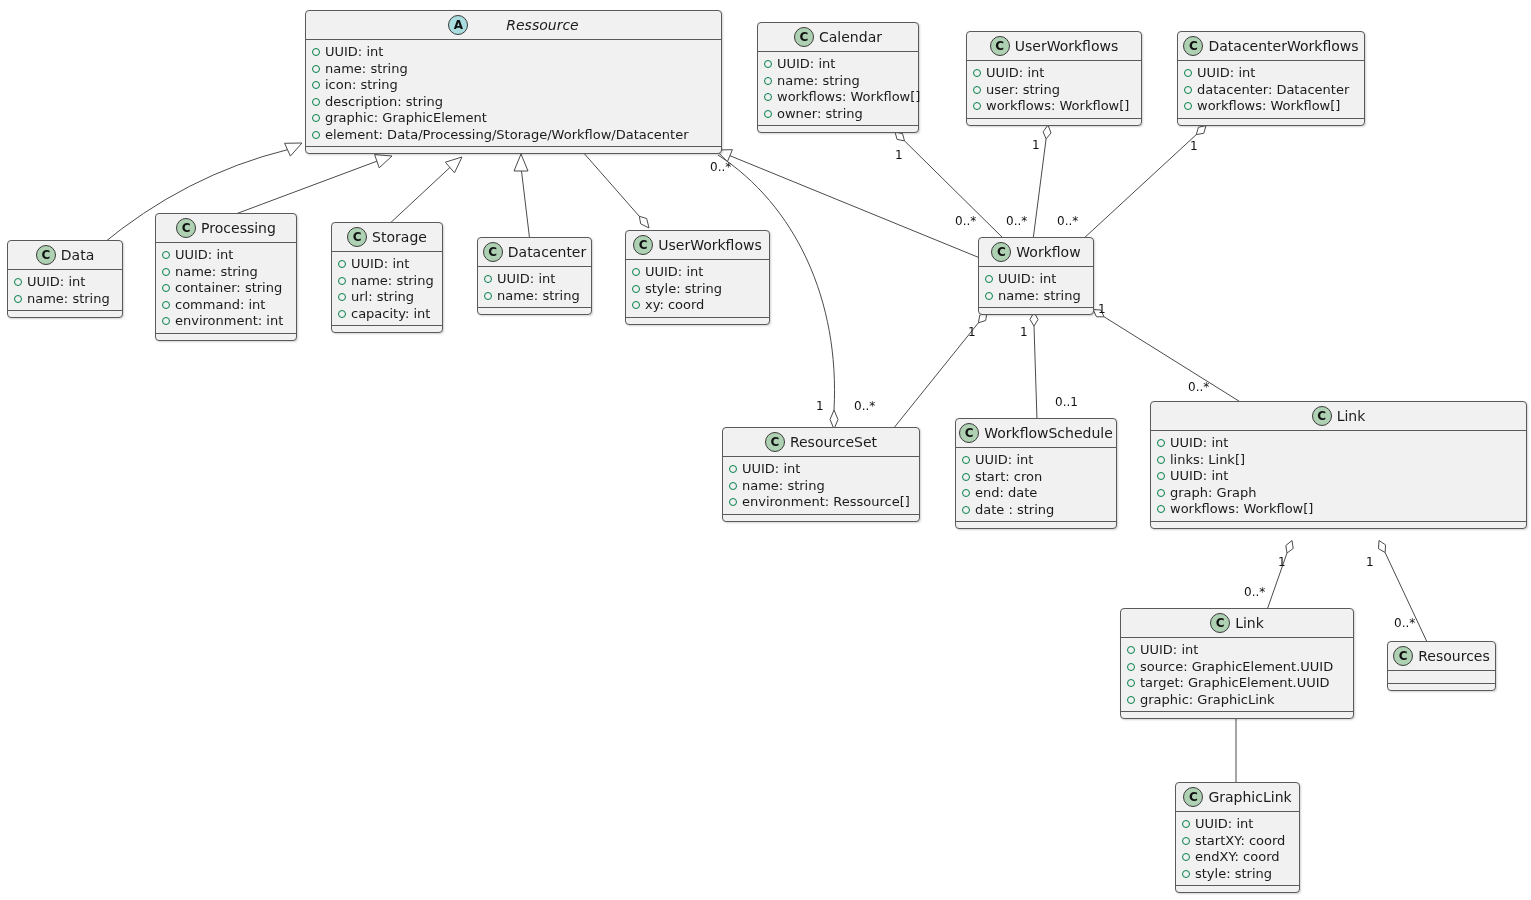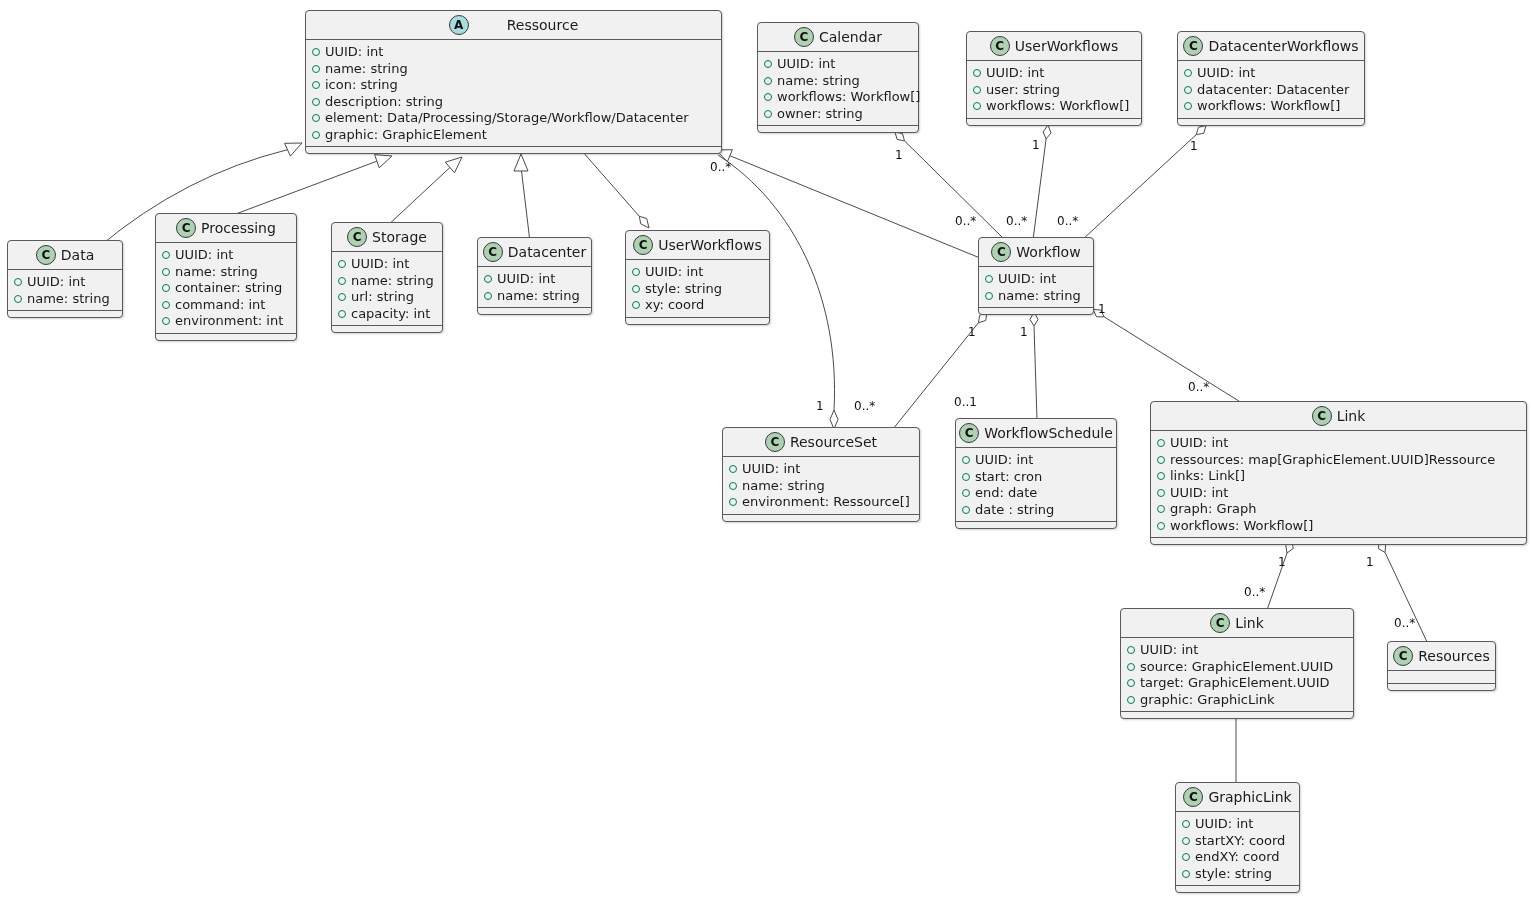--- a/index.html
+++ b/index.html
@@ -18,21 +18,21 @@
     display:flex;align-items:center;justify-content:center;gap:5px;
     padding:4px 8px;border-bottom:1px solid #5a5a5a;min-height:20px;
   }
   .uml-icon{
     width:18px;height:18px;border-radius:50%;background:#ADD1B2;border:1px solid #3a3a3a;
     display:flex;align-items:center;justify-content:center;
     font-size:12px;font-weight:bold;color:#111;flex:0 0 auto;
   }
   .uml-class.abstract .uml-icon{background:#A9DCDF;}
   .uml-name{font-size:14px;white-space:nowrap;}
-  .uml-class.abstract .uml-name{margin-left:33px;}
+  .uml-class.abstract .uml-name{font-style:italic;margin-left:33px;}
   .uml-attrs{padding:4px 6px 3px 6px;border-bottom:1px solid #5a5a5a;min-height:5px;}
   .uml-attr{display:flex;align-items:center;gap:5px;font-size:13px;line-height:16.5px;white-space:nowrap;}
   .field-icon{width:6px;height:6px;border:1.5px solid #038048;border-radius:50%;flex:0 0 auto;background:transparent;}
   .uml-methods{height:6px;}
   .mult{position:absolute;font-size:12px;color:#111;line-height:12px;white-space:nowrap;}
   svg .edge-line{stroke:#4b4b4b;stroke-width:1;fill:none;}
   svg .hollow{stroke:#4b4b4b;stroke-width:1;fill:#ffffff;}
 </style>
 </head>
 <body>
@@ -139,26 +139,26 @@
           <div class="uml-attr">
             <span class="field-icon"></span>
             <span>icon: string</span>
           </div>
           <div class="uml-attr">
             <span class="field-icon"></span>
             <span>description: string</span>
           </div>
           <div class="uml-attr">
             <span class="field-icon"></span>
+            <span>graphic: GraphicElement</span>
+          </div>
+          <div class="uml-attr">
+            <span class="field-icon"></span>
             <span>element: Data/Processing/Storage/Workflow/Datacenter</span>
           </div>
-          <div class="uml-attr">
-            <span class="field-icon"></span>
-            <span>graphic: GraphicElement</span>
-          </div>
         </div>
         <div class="uml-methods"></div>
       </div>
       <div class="uml-class" style="left: 757px; top: 22px; width: 160px;">
         <div class="uml-title">
           <span class="uml-icon">C</span>
           <span class="uml-name">Calendar</span>
         </div>
         <div class="uml-attrs">
           <div class="uml-attr">
@@ -396,24 +396,20 @@
       </div>
       <div class="uml-class" style="left: 1150px; top: 401px; width: 375px;">
         <div class="uml-title">
           <span class="uml-icon">C</span>
           <span class="uml-name">Link</span>
         </div>
         <div class="uml-attrs">
           <div class="uml-attr">
             <span class="field-icon"></span>
             <span>UUID: int</span>
-          </div>
-          <div class="uml-attr">
-            <span class="field-icon"></span>
-            <span>ressources: map[GraphicElement.UUID]Ressource</span>
           </div>
           <div class="uml-attr">
             <span class="field-icon"></span>
             <span>links: Link[]</span>
           </div>
           <div class="uml-attr">
             <span class="field-icon"></span>
             <span>UUID: int</span>
           </div>
           <div class="uml-attr">
@@ -491,21 +487,21 @@
       <span class="mult" style="left: 955px; top: 215px;">0..*</span>
       <span class="mult" style="left: 1032px; top: 139px;">1</span>
       <span class="mult" style="left: 1006px; top: 215px;">0..*</span>
       <span class="mult" style="left: 1190px; top: 140px;">1</span>
       <span class="mult" style="left: 1057px; top: 215px;">0..*</span>
       <span class="mult" style="left: 710px; top: 161px;">0..*</span>
       <span class="mult" style="left: 816px; top: 400px;">1</span>
       <span class="mult" style="left: 968px; top: 326px;">1</span>
       <span class="mult" style="left: 854px; top: 400px;">0..*</span>
       <span class="mult" style="left: 1020px; top: 326px;">1</span>
-      <span class="mult" style="left: 954px; top: 396px;">0..1</span>
+      <span class="mult" style="left: 1055px; top: 396px;">0..1</span>
       <span class="mult" style="left: 1098px; top: 303px;">1</span>
       <span class="mult" style="left: 1188px; top: 381px;">0..*</span>
       <span class="mult" style="left: 1278px; top: 556px;">1</span>
       <span class="mult" style="left: 1244px; top: 586px;">0..*</span>
       <span class="mult" style="left: 1366px; top: 556px;">1</span>
       <span class="mult" style="left: 1394px; top: 617px;">0..*</span>
     </div>
 </div>
 
 </body></html>

